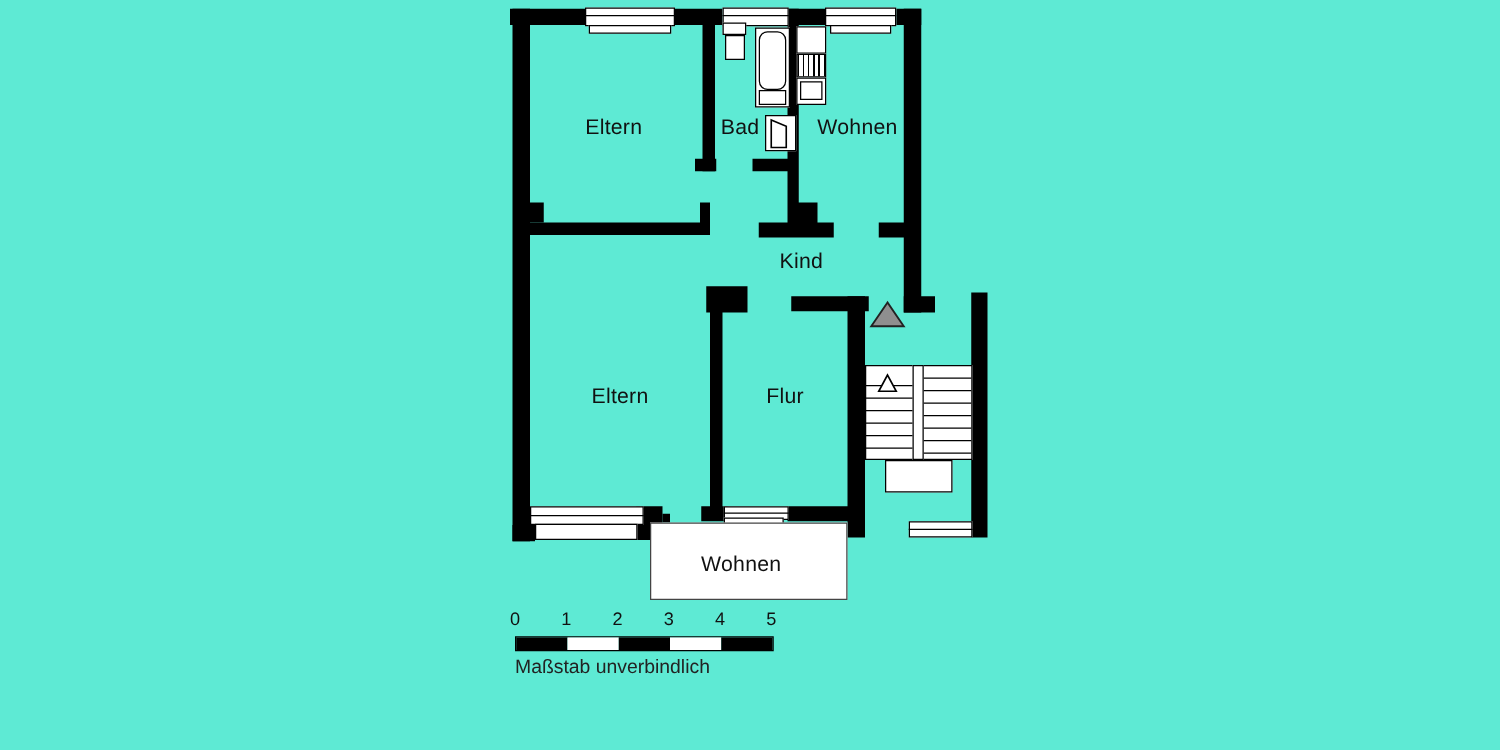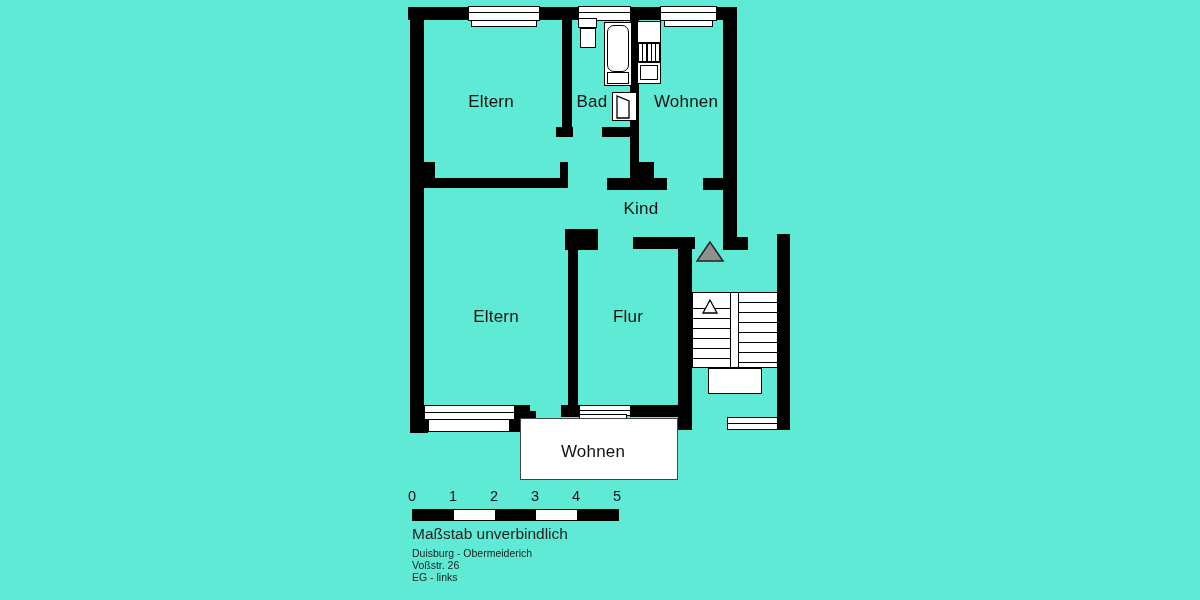--- a/index.html
+++ b/index.html
@@ -120,18 +120,13 @@
   <div id="scale-bar">
       <div style="width: 41px; background: rgb(0, 0, 0);"></div>
       <div style="width: 41px; background: rgb(255, 255, 255);"></div>
       <div style="width: 41px; background: rgb(0, 0, 0);"></div>
       <div style="width: 41px; background: rgb(255, 255, 255);"></div>
       <div style="width: 41px; background: rgb(0, 0, 0);"></div>
     </div>
 
   <div id="scale-note">Maßstab unverbindlich</div>
 
-  <div id="address">
-    <div>Duisburg - Obermeiderich</div>
-    <div>Voßstr. 26</div>
-    <div>EG - links</div>
-  </div>
 </div>
 
 </body></html>

